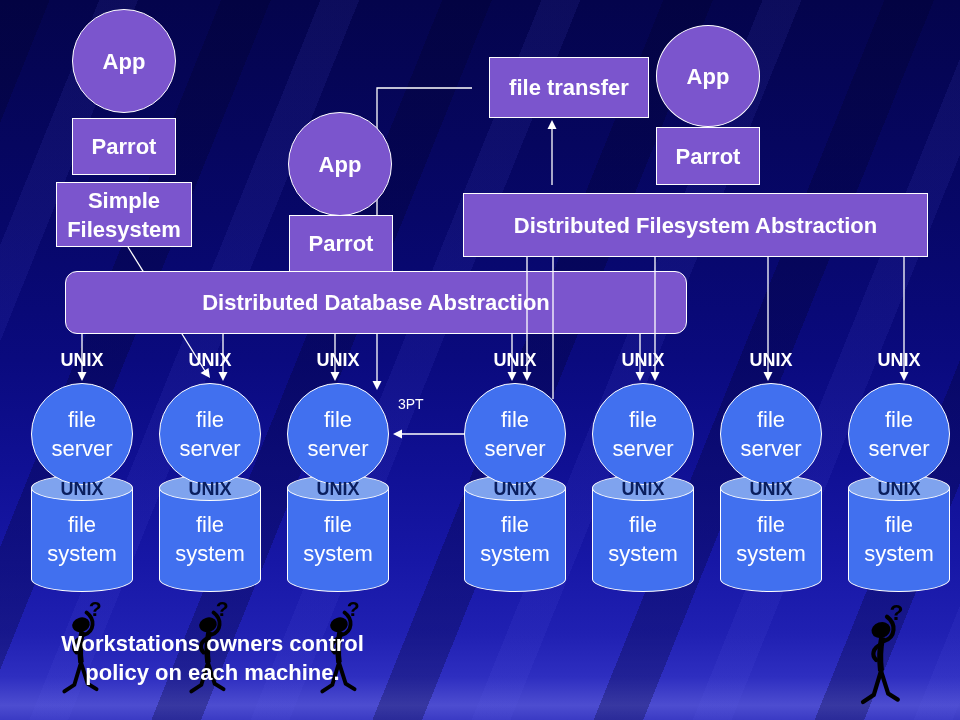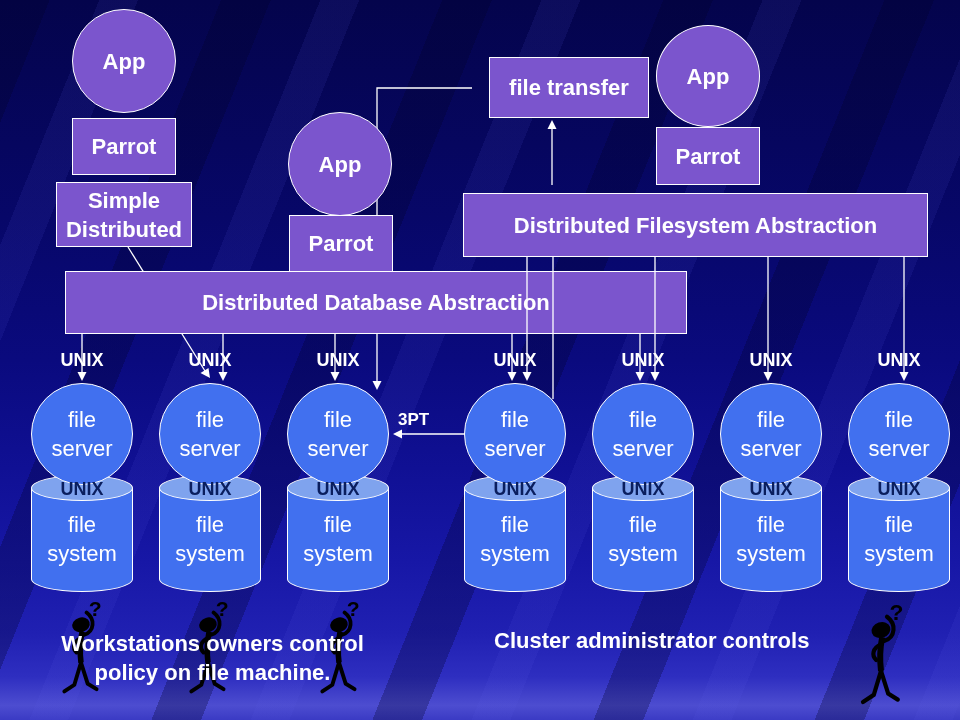--- a/index.html
+++ b/index.html
@@ -50,22 +50,22 @@
     background:var(--cyl-light,#7fa3ee); border:1.4px solid #fff;}
   .unix-cyl{
     position:absolute; top:129px; left:0; width:104px; text-align:center;
     color:var(--unix-dark,#0a1e5e); font-weight:bold; font-size:18px; z-index:7;
   }
   .fsys{
     position:absolute; top:160px; left:1px; width:102px; text-align:center;
     color:#fff; font-size:22px; line-height:29px; z-index:5;
   }
   .lbl3pt{
-    position:absolute; left:398px; top:410px; width:54px; z-index:4;
-    color:#fff; font-weight:bold; font-size:17px;
+    position:absolute; left:398px; top:396px; width:54px; z-index:4;
+    color:#fff; font-weight:normal; font-size:14px;
   }
   .caption{
     position:absolute; z-index:5; color:#fff; font-weight:bold;
     font-size:22px; line-height:29px;
   }
   .cap-left{left:20px; top:629px; width:385px; text-align:center;}
   .cap-right{left:494px; top:626px; width:380px; text-align:left;}
   .fig{position:absolute; z-index:4;}
   svg line, svg polyline{stroke:#fff; stroke-width:1.3; fill:none;}
   svg polygon{fill:#fff; stroke:none;}
@@ -79,21 +79,21 @@
     <g>
       <polyline points="472,88 377,88 377,381"></polyline>
       <polygon points="372.5,381 381.5,381 377,390"></polygon>
     </g>
     <g>
       <line x1="128" y1="247" x2="205" y2="371"></line>
       <polygon points="210,378 208.5,368 200.5,373"></polygon>
     </g>
   </svg>
 
-  <div class="pbox dda" style="left:65px;top:271px;width:622px;height:63px;">
+  <div class="pbox dda" style="left:65px;top:271px;width:622px;height:63px;border-radius:12px;">
     <span>Distributed Database Abstraction</span>
   </div>
 
   <svg class="overlay over">
     <g>
       <line x1="82" y1="334" x2="82" y2="372"></line>
         <polygon points="77.5,372 86.5,372 82,381"></polygon>
     </g>
     <g>
       <line x1="223" y1="334" x2="223" y2="372"></line>
@@ -141,21 +141,21 @@
   </svg>
 
   <div class="pbox circle" style="left:72px;top:9px;width:104px;height:104px;">
     <span>App</span>
   </div>
   <div class="pbox" style="left:72px;top:118px;width:104px;height:57px;">
     <span>Parrot</span>
   </div>
   <div class="pbox" style="left:56px;top:182px;width:136px;height:65px;flex-direction:column;">
     <span>Simple</span>
-    <span>Distributed</span>
+    <span>Filesystem</span>
   </div>
 
   <div class="pbox circle" style="left:288px;top:112px;width:104px;height:104px;">
     <span>App</span>
   </div>
   <div class="pbox" style="left:289px;top:215px;width:104px;height:57px;">
     <span>Parrot</span>
   </div>
 
   <div class="pbox" style="left:489px;top:57px;width:160px;height:61px;">
@@ -316,19 +316,19 @@
     </svg>
   <svg class="fig" style="left:316px;top:597px" width="46" height="100" viewBox="0 0 40 90">
       <use href="#thinker"></use>
     </svg>
   <svg class="fig" style="left:854px;top:600px" width="54" height="108" viewBox="0 0 40 90">
       <use href="#thinker"></use>
     </svg>
 
   <div class="caption cap-left">
     <span>Workstations owners control</span><br>
-    <span>policy on file machine.</span>
+    <span>policy on each machine.</span>
   </div>
   <div class="caption cap-right">
-    <span>Cluster administrator controls</span><br>
+    <br>
   </div>
 
 </div>
 
 </body></html>

